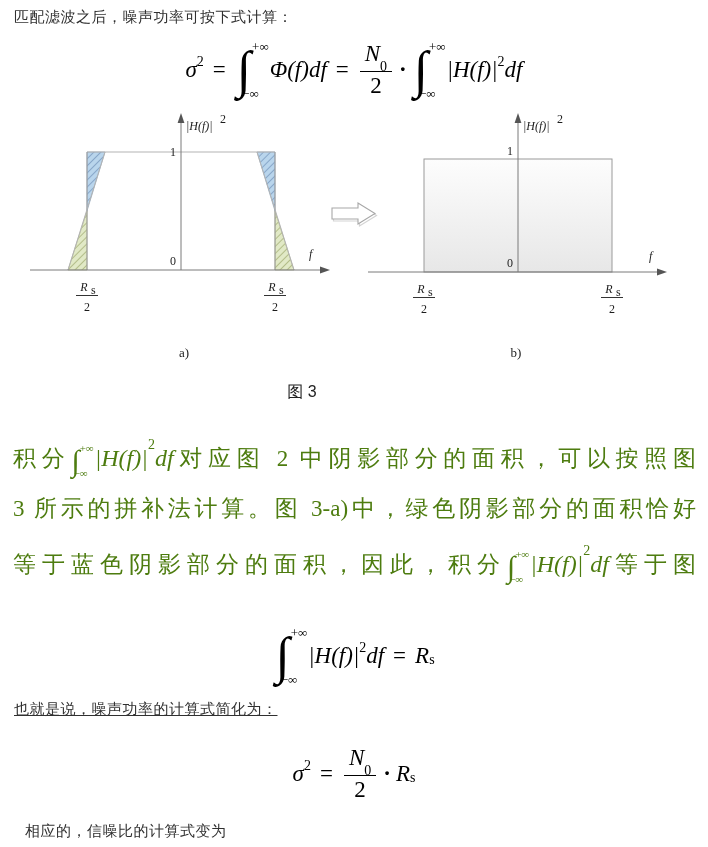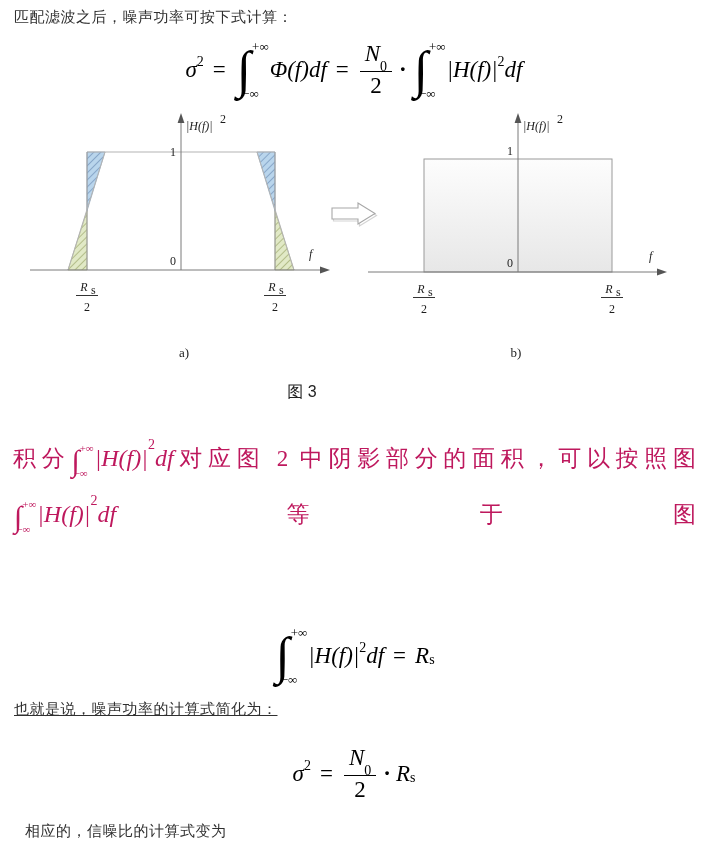--- a/index.html
+++ b/index.html
@@ -26,21 +26,21 @@
   .int-lims{display:inline-flex;flex-direction:column;justify-content:space-between;height:60px;font-size:13px;line-height:1;font-style:normal;}
   .int-lims .u{transform:translateX(1px);}
   .int-lims .l{transform:translateX(-9px);}
   .frac{display:inline-flex;flex-direction:column;align-items:flex-start;margin:0 2px;line-height:1.15;}
   .frac .fden{border-top:1.6px solid #000;align-self:stretch;text-align:center;padding:1px 5px 0 5px;}
   .frac .fnum{padding:0 5px;}
 
   
   .para{
     position:absolute;top:428px;left:13px;width:683px;
-    font-family:"Liberation Serif",serif;font-size:23px;color:#be185d;line-height:50px;
+    font-family:"Liberation Serif",serif;font-size:23px;color:#4d7c0f;line-height:50px;
   }
   .para .jline{text-align:justify;text-align-last:justify;}
   .para .lline{text-align:left;}
   .pm{font-family:"Liberation Serif",serif;font-style:italic;font-size:24px;}
   .inl-int{display:inline-flex;align-items:center;vertical-align:middle;margin:0 1px;}
   .inl-int .g{font-size:30px;line-height:.9;font-style:normal;}
   .inl-int .lims{display:inline-flex;flex-direction:column;justify-content:space-between;height:36px;font-size:11px;line-height:1;font-style:normal;}
   .inl-int .lims .l{transform:translateX(-6px);}
 
   
@@ -175,21 +175,22 @@
 <div class="abs fig-caption">图 3</div>
 
 <div class="para">
   <div class="jline"><span>积分</span><span class="inl-int">
         <span class="g">∫</span>
         <span class="lims">
           <span class="u">+∞</span>
           <span class="l">−∞</span>
         </span>
       </span><span class="pm"><span>|H(f)|</span><sup class="m">2</sup><span>df</span></span><span>对应图 2 中阴影部分的面积，可以按照图</span></div>
-  <div class="jline"><span class="inl-int">
+  <div class="jline"><span>3 所示的拼补法计算。图 3-a)中，绿色阴影部分的面积恰好</span></div>
+  <div class="jline"><span>等于蓝色阴影部分的面积，因此，积分</span><span class="inl-int">
         <span class="g">∫</span>
         <span class="lims">
           <span class="u">+∞</span>
           <span class="l">−∞</span>
         </span>
       </span><span class="pm"><span>|H(f)|</span><sup class="m">2</sup><span>df</span></span><span>等于图</span></div>
 </div>
 
 <div class="formula-row" style="top:626px;height:60px;">
   <span class="big-int">

